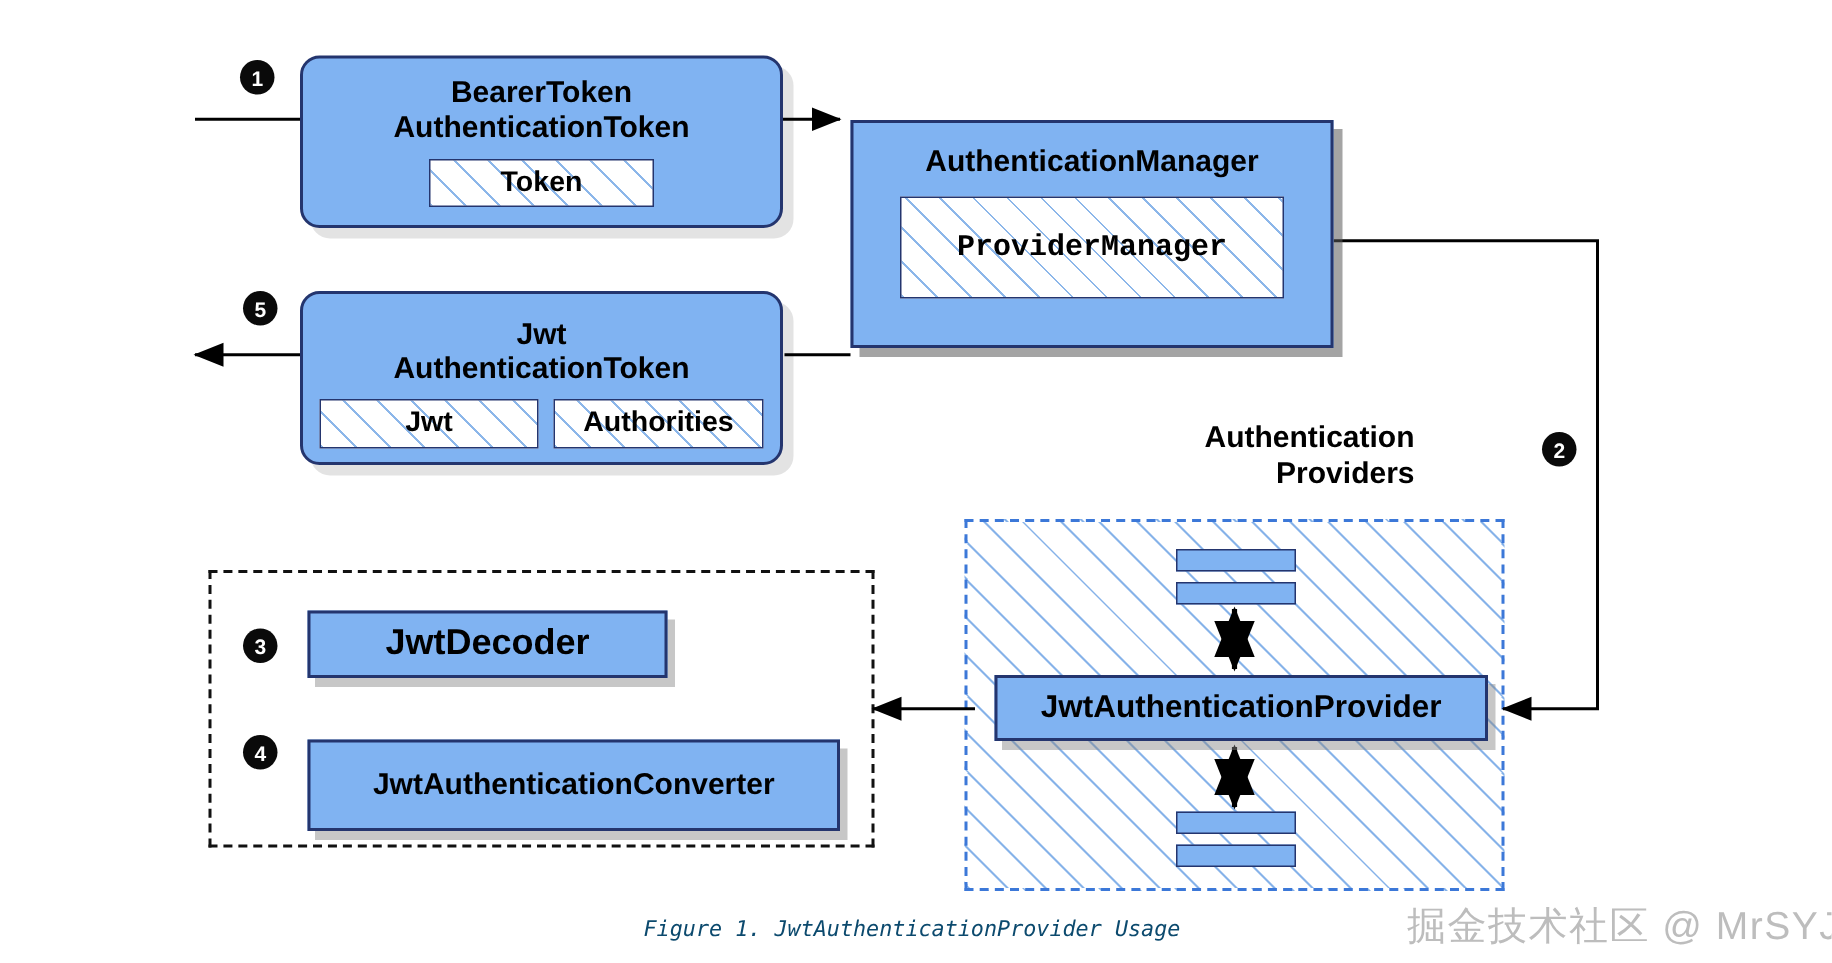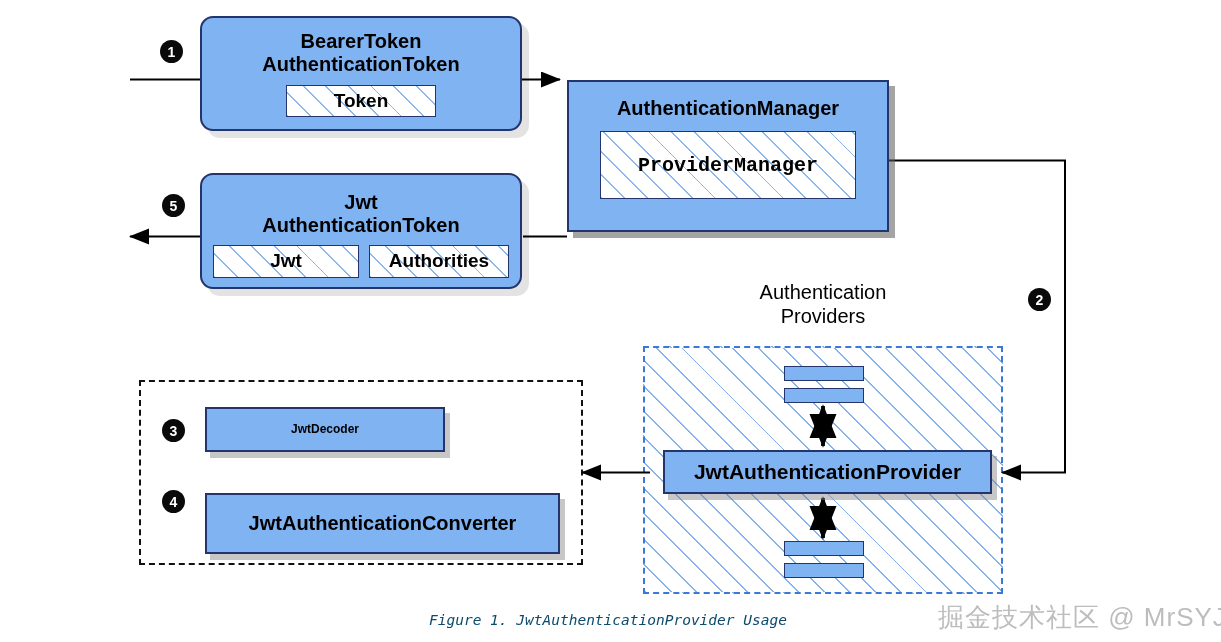--- a/index.html
+++ b/index.html
@@ -22,21 +22,21 @@
     border: 2px solid #24356E;
     color: #000000;
     font-weight: bold;
     display: flex;
     flex-direction: column;
     align-items: center;
     justify-content: center;
     text-align: center;
     z-index: 5;
   }
-  .node.rounded { border-radius: 13px; }
+  .node.rounded { border-radius: 13px; margin-top: 21px; }
   .shadow-lt { box-shadow: 7px 7px 0 0 rgba(0,0,0,0.11); }
   .shadow-dk { box-shadow: 6px 6px 0 0 rgba(90,90,90,0.55); }
   .shadow-md { box-shadow: 5px 6px 0 0 rgba(130,130,130,0.45); }
 
   .node-title { line-height: 1.12; white-space: pre-line; }
 
   
   .hatch-box {
     background-color: #ffffff;
     background-image: repeating-linear-gradient(
@@ -94,22 +94,22 @@
     display: flex;
     align-items: center;
     justify-content: center;
     line-height: 1;
     z-index: 9;
   }
 
   
   .floating-label {
     position: absolute;
-    font-weight: normal;
-    text-align: center;
+    font-weight: bold;
+    text-align: right;
     color: #000;
     line-height: 1.18;
     white-space: pre-line;
     z-index: 6;
   }
 
   .caption {
     position: absolute;
     font-family: "DejaVu Sans Mono", monospace;
     font-style: italic;
@@ -220,21 +220,21 @@
   <div class="node shadow-md" style="left:663px; top:450px; width:329px; height:44px;">
     <div class="node-title" style="font-size:21px;">JwtAuthenticationProvider</div>
   </div>
 
   <div class="bar" style="left:784px; top:541px; width:80px; height:15px;"></div>
   <div class="bar" style="left:784px; top:563px; width:80px; height:15px;"></div>
 
   <div class="dash-box" style="left:139px; top:380px; width:444px; height:185px;"></div>
 
   <div class="node shadow-md" style="left:205px; top:407px; width:240px; height:45px;">
-    <div class="node-title" style="font-size:12px;">JwtDecoder</div>
+    <div class="node-title" style="font-size:24px;">JwtDecoder</div>
   </div>
 
   <div class="node shadow-md" style="left:205px; top:493px; width:355px; height:61px;">
     <div class="node-title" style="font-size:20px;">JwtAuthenticationConverter</div>
   </div>
 
   <div class="caption" style="left:429px; top:612px;">Figure 1. JwtAuthenticationProvider Usage</div>
 
   <div class="watermark" style="left:938px; top:600px;">掘金技术社区 @ MrSYJ</div>
 

